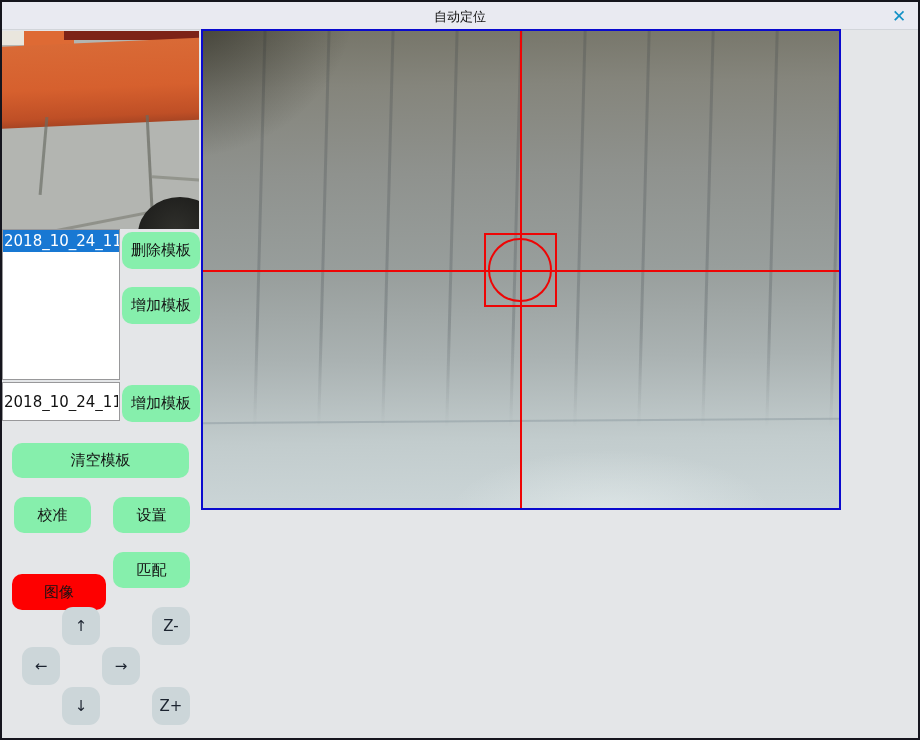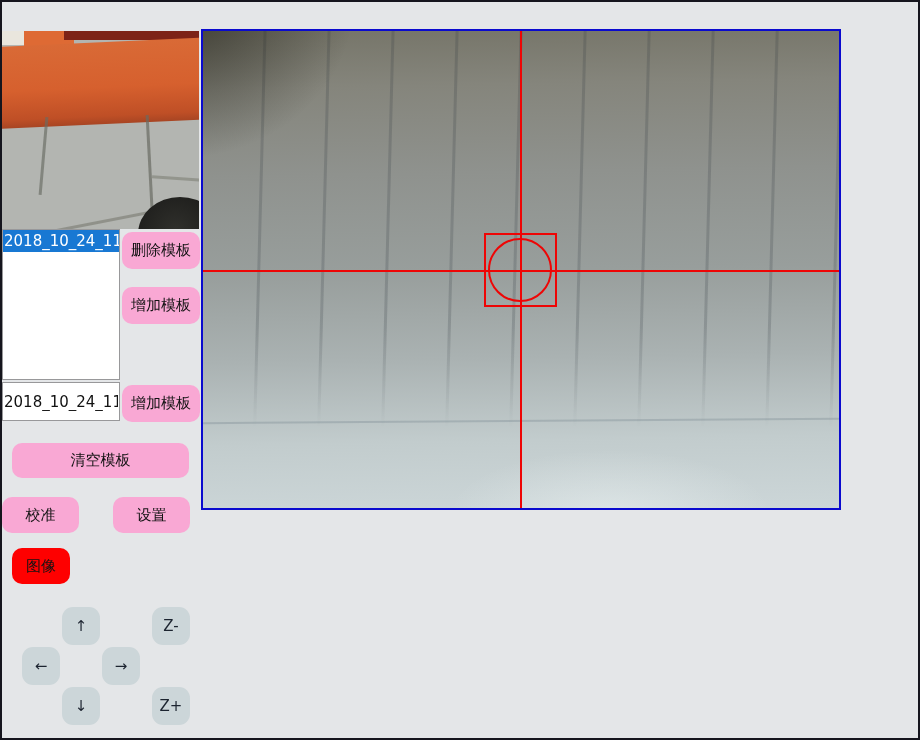--- a/index.html
+++ b/index.html
@@ -28,30 +28,30 @@
   .thumb .t-grout-h{position:absolute;left:150px;top:146px;width:50px;height:3px;background:rgba(120,122,112,.55);transform:rotate(4deg);}
   .thumb .t-blob{position:absolute;left:136px;top:166px;width:84px;height:74px;border-radius:50%;
     background:radial-gradient(circle at 45% 45%,#30302c 0%,#1d1d1b 70%);}
   
   .listbox{position:absolute;left:0;top:227px;width:118px;height:151px;background:#fff;border:1px solid #98989a;box-sizing:border-box;overflow:hidden;}
   .list-item-selected{height:22px;line-height:22px;background:#1878d3;color:#fff;font-size:15px;white-space:nowrap;padding-left:1px;}
   .name-field{position:absolute;left:0;top:380px;width:118px;height:39px;box-sizing:border-box;border:1px solid #98989a;
     background:#fff;font-size:15px;color:#111;padding:0 1px;font-family:"DejaVu Sans","Liberation Sans",sans-serif;}
   
   .btn{position:absolute;display:flex;align-items:center;justify-content:center;
-    background:#f9a8d4;border:none;border-radius:10px;font-size:15px;color:#131313;cursor:pointer;
+    background:#86efac;border:none;border-radius:10px;font-size:15px;color:#131313;cursor:pointer;
     font-family:"DejaVu Sans","Liberation Sans",sans-serif;}
   .btn-del{left:120px;top:230px;width:78px;height:37px;}
   .btn-clear{left:120px;top:285px;width:78px;height:37px;}
   .btn-engrave{left:120px;top:340px;width:78px;height:37px;}
   .btn-add{left:120px;top:383px;width:78px;height:37px;}
   .btn-poscut{left:10px;top:441px;width:177px;height:35px;}
-  .btn-cal{left:0;top:495px;width:77px;height:36px;text-align:right;}
+  .btn-cal{left:12px;top:495px;width:77px;height:36px;text-align:right;}
   .btn-set{left:111px;top:495px;width:77px;height:36px;}
-  .btn-img{left:10px;top:546px;width:58px;height:36px;background:#fe0000;}
+  .btn-img{left:10px;top:572px;width:94px;height:36px;background:#fe0000;}
   .btn-match{left:111px;top:550px;width:77px;height:36px;}
   .jog{border-radius:11px;width:38px;height:38px;background:#ccd6d9;font-size:15px;color:#1c2430;}
   .jog-up{left:60px;top:605px;}
   .jog-zm{left:150px;top:605px;}
   .jog-left{left:20px;top:645px;}
   .jog-right{left:100px;top:645px;}
   .jog-down{left:60px;top:685px;}
   .jog-zp{left:150px;top:685px;}
   
   .camera{position:absolute;left:199px;top:27px;width:640px;height:481px;box-sizing:border-box;
@@ -69,20 +69,24 @@
   .cross-v{position:absolute;left:317px;top:0;width:2px;height:100%;background:#ee0505;}
   .cross-h{position:absolute;left:0;top:239px;width:100%;height:2px;background:#ee0505;}
   .target-sq{position:absolute;left:281px;top:202px;width:73px;height:74px;border:2px solid #ee0505;box-sizing:border-box;}
   .target-ci{position:absolute;left:285px;top:207px;width:64px;height:64px;border:2px solid #ee0505;border-radius:50%;box-sizing:border-box;}
 </style>
 </head>
 <body>
 
 <div class="win">
 
+  <div class="titlebar">
+    <div class="title">自动定位</div>
+    <div class="close-btn">✕</div>
+  </div>
 
   <div class="thumb">
     <div class="t-topwhite"></div>
     <div class="t-topblock"></div>
     <div class="t-darkred"></div>
     <div class="t-orange"></div>
     <div class="t-grout-v1"></div>
     <div class="t-grout-v2"></div>
     <div class="t-grout-d"></div>
     <div class="t-grout-h"></div>
@@ -96,20 +100,21 @@
   <input class="name-field" value="2018_10_24_11" style="">
 
   <button class="btn btn-del">删除模板</button>
   <button class="btn btn-clear">增加模板</button>
   <button class="btn btn-add">增加模板</button>
 
   <button class="btn btn-poscut">清空模板</button>
   <button class="btn btn-cal">校准</button>
   <button class="btn btn-set">设置</button>
   <button class="btn btn-img">图像</button>
+  <button class="btn btn-match">匹配</button>
 
   <button class="btn jog jog-up">↑</button>
   <button class="btn jog jog-zm">Z-</button>
   <button class="btn jog jog-left">←</button>
   <button class="btn jog jog-right">→</button>
   <button class="btn jog jog-down">↓</button>
   <button class="btn jog jog-zp">Z+</button>
 
   <div class="camera">
     <div class="cam-stripes"></div>

